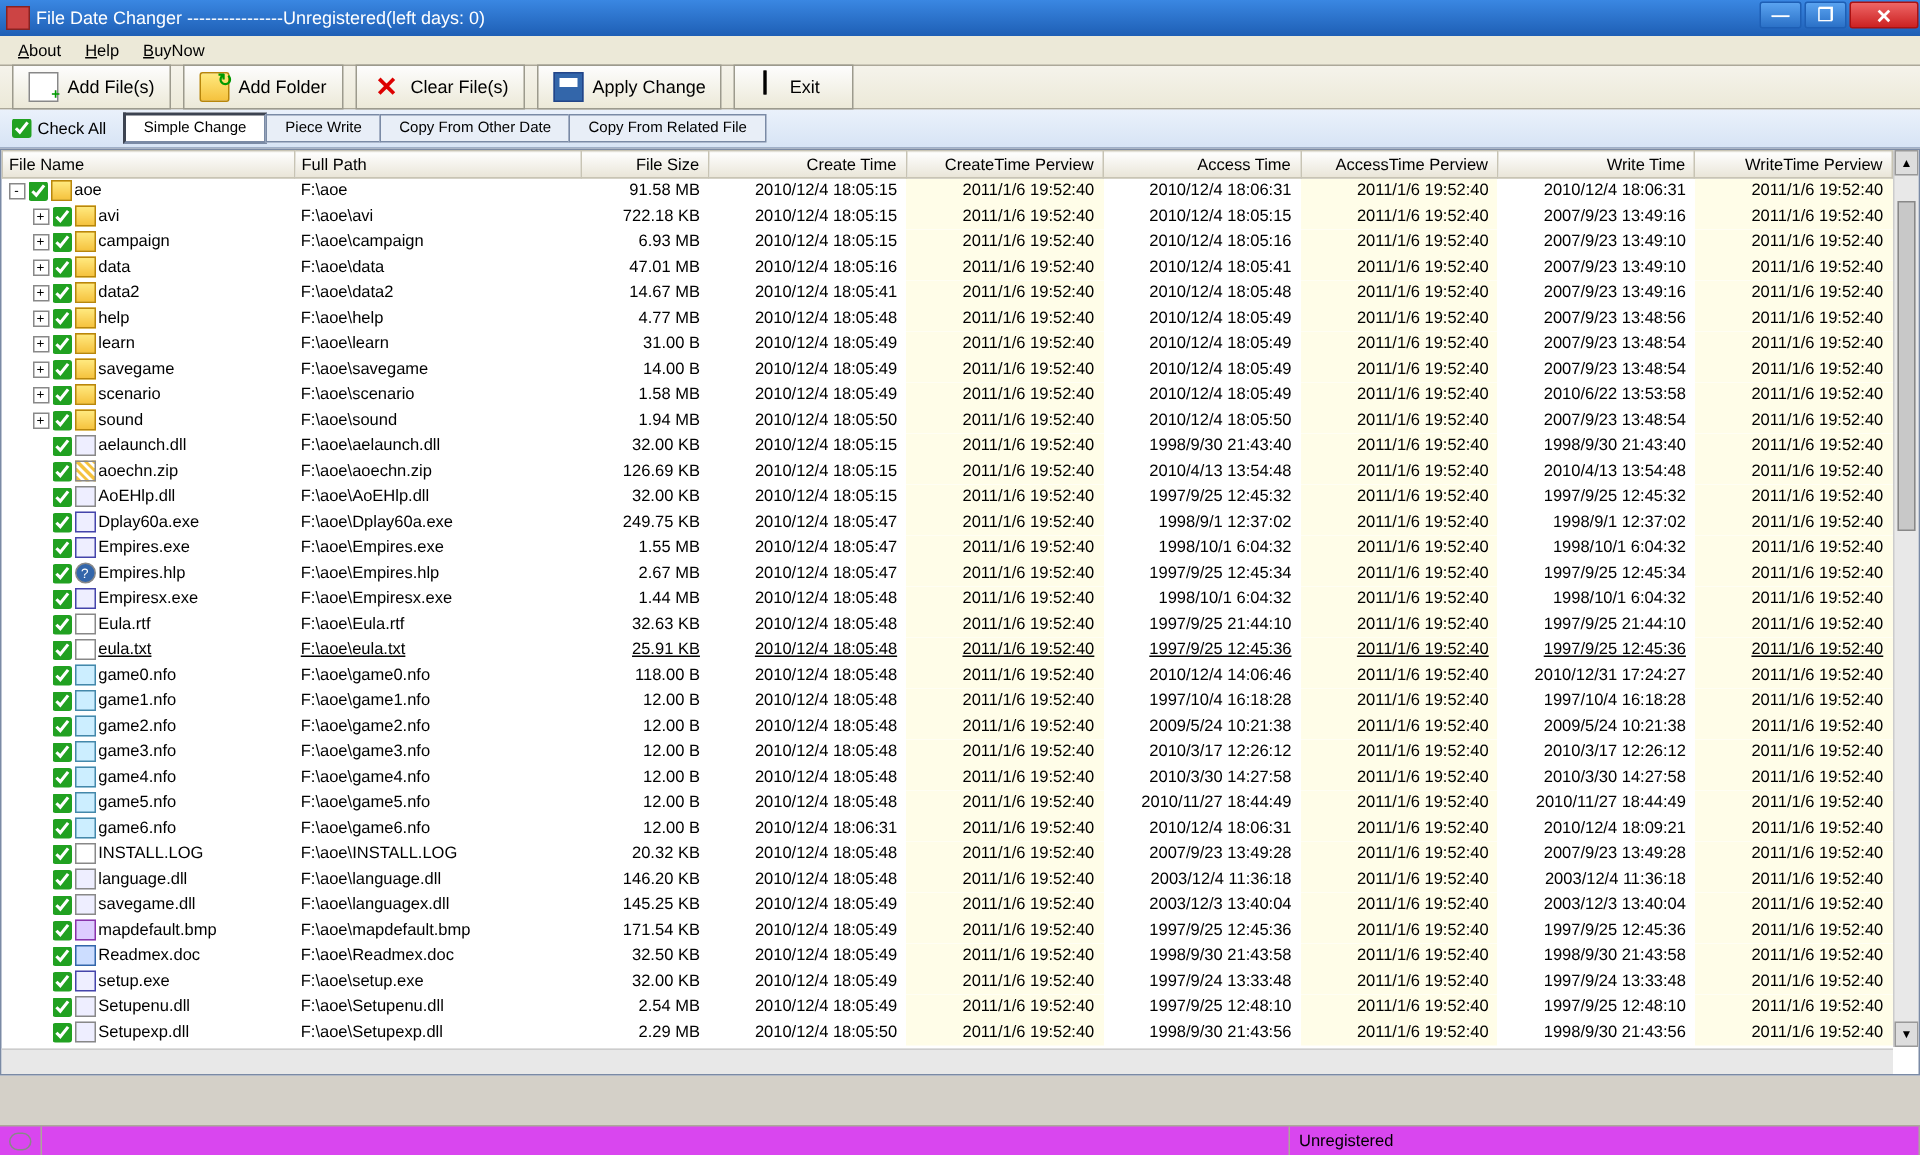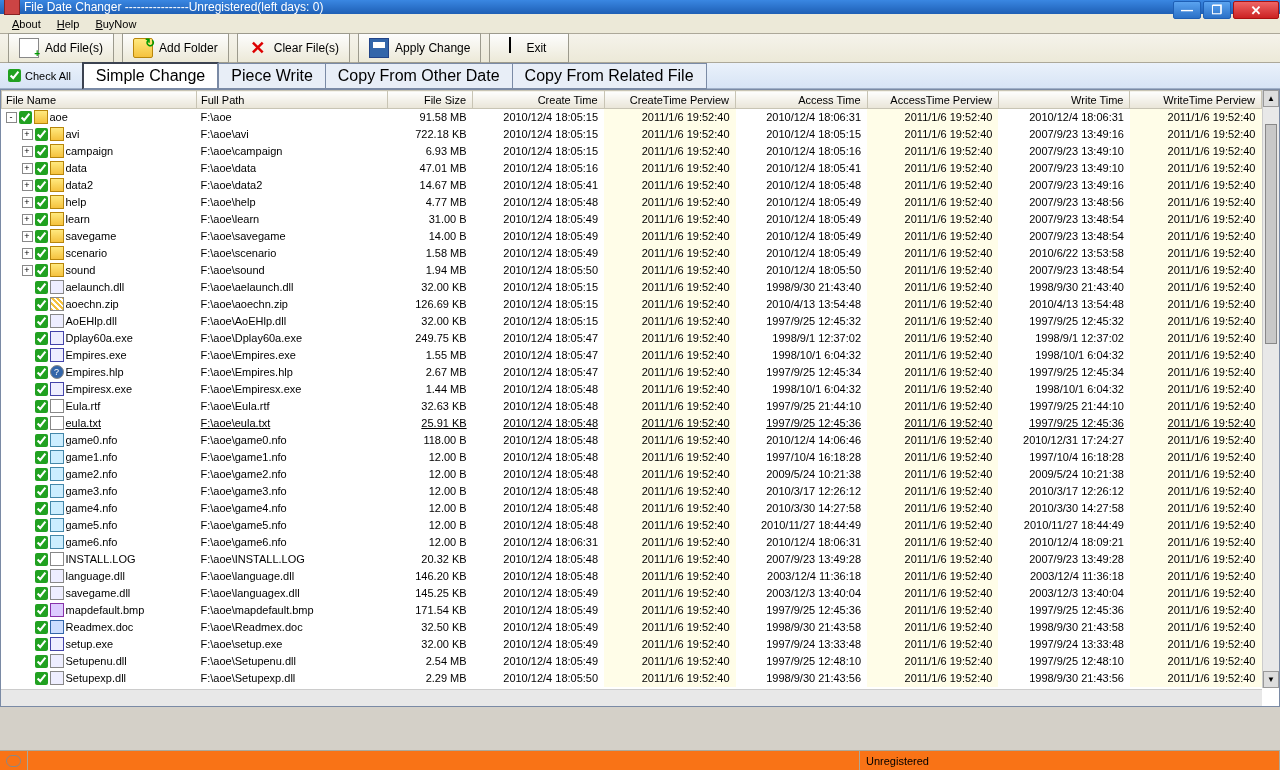--- a/index.html
+++ b/index.html
@@ -1,17 +1,17 @@
 <!DOCTYPE html>
 <html><head>
 <meta charset="utf-8">
 <style>
 * { margin: 0; padding: 0; box-sizing: border-box; }
 body { font-family: "Microsoft Sans Serif", Tahoma, sans-serif; font-size: 11px; background: #d4d0c8; width: 1280px; height: 770px; overflow: hidden; position: relative; }
-.title-bar { height: 14px; background: linear-gradient(to bottom, #3a87e2, #1e5fb5); color: #fff; display: flex; align-items: center; padding-left: 4px; position: relative; }
+.title-bar { height: 24px; background: linear-gradient(to bottom, #3a87e2, #1e5fb5); color: #fff; display: flex; align-items: center; padding-left: 4px; position: relative; }
 .title-bar .icon { width: 16px; height: 16px; background: #c44; margin-right: 4px; border: 1px solid #822; }
 .title-bar .title { font-size: 12px; }
 .win-controls { position: absolute; right: 0; top: 0; display: flex; }
 .win-btn { width: 32px; height: 20px; display: flex; align-items: center; justify-content: center; font-family: Arial; font-size: 12px; font-weight: bold; color: #fff; cursor: pointer; }
 .win-btn.min, .win-btn.max { background: linear-gradient(to bottom,#5aa3f0,#2b71c7); border:1px solid #1e5fb5; border-radius:2px; margin:1px; width:28px; height:18px; }
 .win-btn.close { background: linear-gradient(to bottom,#e66,#c22); border:1px solid #a11; border-radius:2px; margin:1px; width:46px; height:18px; font-size:13px; }
 .menu-bar { height: 20px; background: #ece9d8; display: flex; align-items: center; padding-left: 4px; border-bottom: 1px solid #aca899; }
 .menu-item { padding: 2px 8px; cursor: pointer; }
 .menu-item u { text-decoration: underline; }
 .toolbar { height: 29px; background: linear-gradient(to bottom,#f5f3eb,#ece9d8); display: flex; align-items: center; padding: 4px 8px; gap: 8px; border-bottom: 1px solid #aca899; }
@@ -20,21 +20,21 @@
 .icon-addfile { background:#fff; border:1px solid #888; position:relative; }
 .icon-addfile::after{content:"+";position:absolute;right:-2px;bottom:-2px;color:#090;font-weight:bold;font-size:10px;}
 .icon-folder { background: linear-gradient(#ffe97f,#f5c23e); border:1px solid #b8860b; border-radius:2px; position:relative; }
 .icon-folder::after{content:"↻";position:absolute;top:-3px;right:-3px;color:#090;font-weight:bold;}
 .icon-clear { color:#d00; font-size:18px; font-weight:bold; display:flex;align-items:center;justify-content:center; }
 .icon-save { background:#36a; border:1px solid #248; position:relative; }
 .icon-save::after{content:"";position:absolute;left:3px;top:3px;right:3px;height:6px;background:#fff;}
 .icon-exit { width:18px;height:18px;background:#333;transform:rotate(45deg);border:1px solid #000;}
 .subbar { height: 26px; background: linear-gradient(to bottom,#eaf1fb,#d7e4f5); display: flex; align-items: center; padding: 2px 8px; gap: 0; border-bottom:1px solid #a0b0c8; }
 .checkall { display:flex;align-items:center;gap:4px; padding-right:12px; }
-.seg-btn { padding: 3px 12px; border: 1px solid #7a8aa5; background:#e8eef7; cursor:pointer; font-size:16px; margin-left:-1px; }
+.seg-btn { padding: 3px 12px; border: 1px solid #7a8aa5; background:#e8eef7; cursor:pointer; font-size:10px; margin-left:-1px; }
 .seg-btn.active { background:#fff; border:2px inset #7a8aa5; font-weight:normal; }
 .grid-wrap { position:relative; height: 618px; background:#fff; border:1px solid #7a8aa5; margin:0; overflow:hidden; }
 .grid-scroll-v {position:absolute;right:0;top:0;bottom:18px;width:17px;background:#e8e8e8;border-left:1px solid #ccc;}
 .grid-scroll-h {position:absolute;left:0;right:17px;bottom:0;height:17px;background:#e8e8e8;border-top:1px solid #ccc;}
 .grid-inner{position:absolute;left:0;top:0;right:17px;bottom:17px;overflow:hidden;}
 table { width: 100%; border-collapse: collapse; table-layout: fixed; }
 th { background: linear-gradient(to bottom,#fefefe,#e9e5d7); border: 1px solid #c8c4b4; padding: 2px 4px; font-weight: normal; font-size:11px; height:18px; text-align:left; white-space:nowrap; overflow:hidden; }
 th.r, td.r { text-align:right; padding-right:6px; }
 td { padding: 1px 4px; font-size:11px; height:17px; white-space:nowrap; overflow:hidden; border:0; }
 tr.row td.pv { background:#fffde8; }
@@ -46,21 +46,21 @@
 .ftype-folder{background:linear-gradient(#ffe97f,#f5c23e);border-color:#b8860b;}
 .ftype-dll{background:#eef;}
 .ftype-exe{background:#eef;border-color:#44a;}
 .ftype-zip{background:repeating-linear-gradient(45deg,#f5c23e,#f5c23e 2px,#fff 2px,#fff 4px);}
 .ftype-txt{background:#fff;}
 .ftype-nfo{background:#cef;border-color:#48a;}
 .ftype-hlp{background:#36a;border-radius:50%;color:#fff;font-size:9px;text-align:center;line-height:12px;}
 .ftype-doc{background:#cdf;border-color:#36a;}
 .ftype-bmp{background:#dcf;border-color:#83a;}
 .ftype-rtf{background:#fff;}
-.status-bar { position:absolute;bottom:0;left:0;right:0;height:20px;background:#f97316;border-top:1px solid #aca899;display:flex;align-items:center; }
+.status-bar { position:absolute;bottom:0;left:0;right:0;height:20px;background:#d946ef;border-top:1px solid #aca899;display:flex;align-items:center; }
 .status-seg{padding:2px 6px;border-right:1px solid #aca899;height:100%;display:flex;align-items:center;}
 .status-seg:first-child{width:28px;}
 .status-seg.mid{flex:1;}
 .underline-row td { text-decoration: underline; }
 .scroll-thumb{background:#c8c8c8;border:1px solid #888;margin:17px 2px;height:220px;}
 .scroll-btn{height:17px;background:#ddd;border:1px solid #999;font-size:8px;display:flex;align-items:center;justify-content:center;}
 </style>
 </head>
 <body>
 

